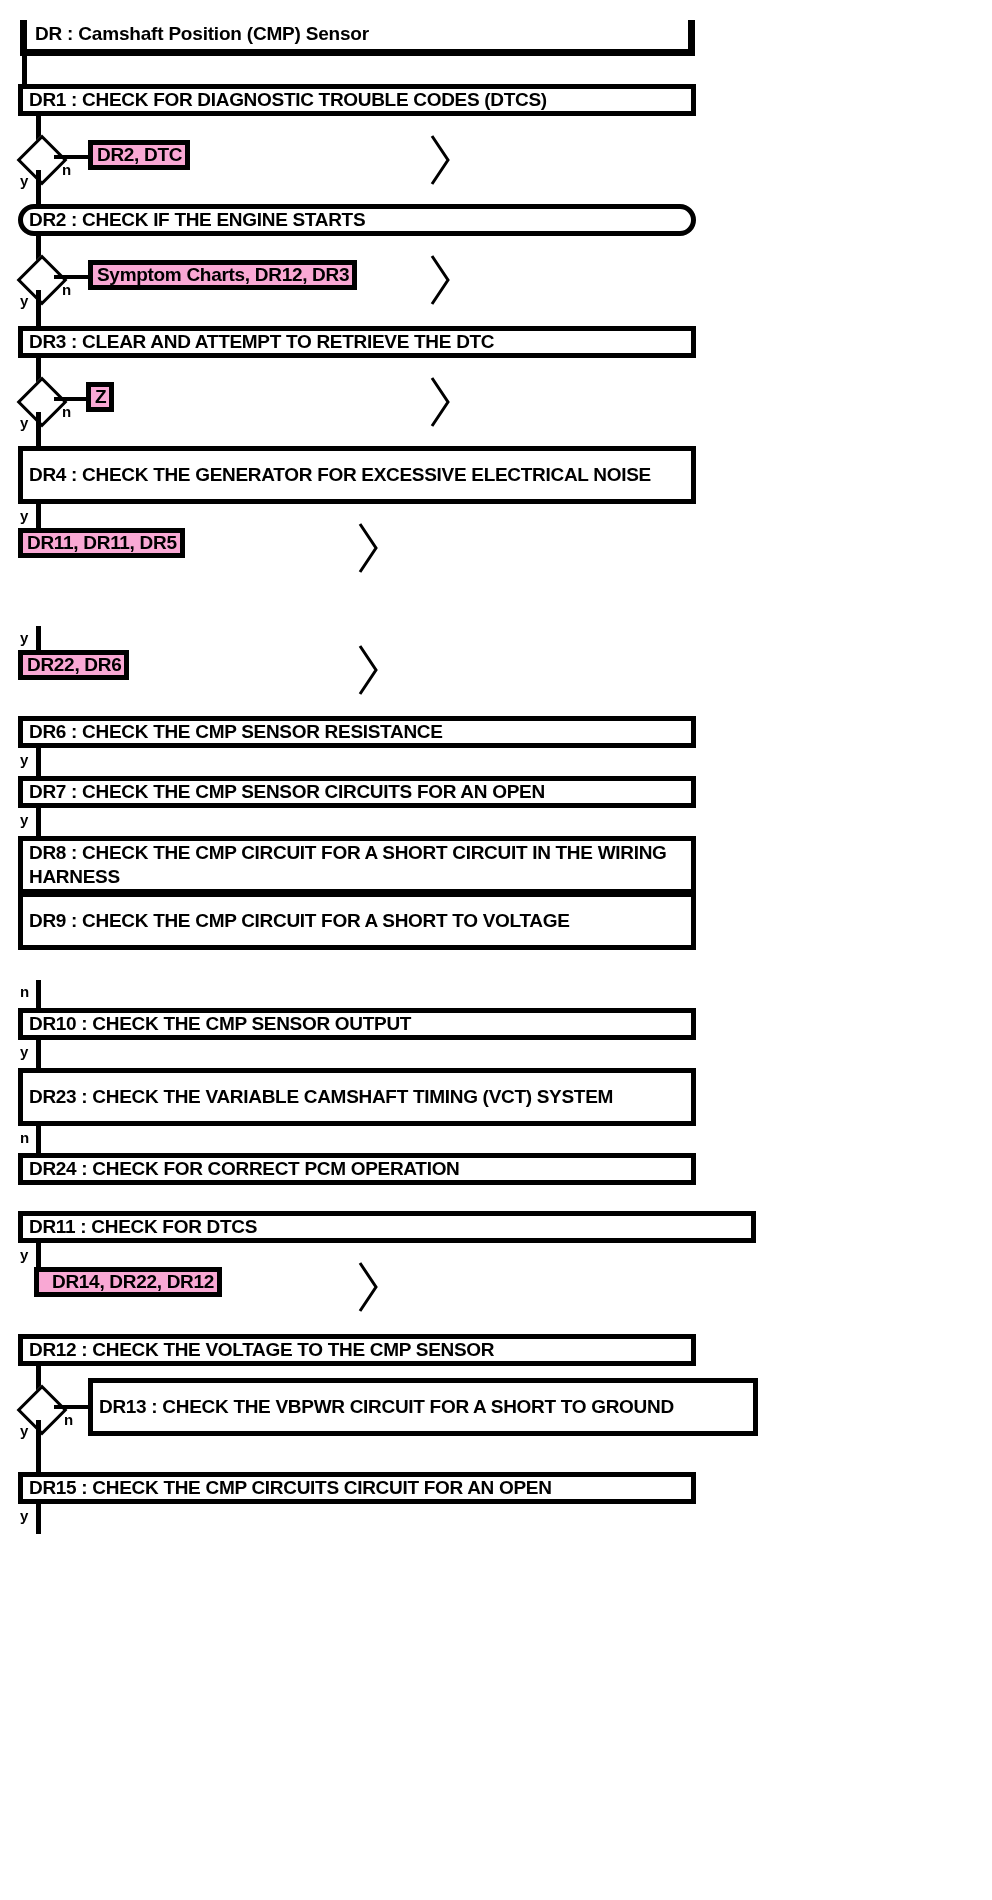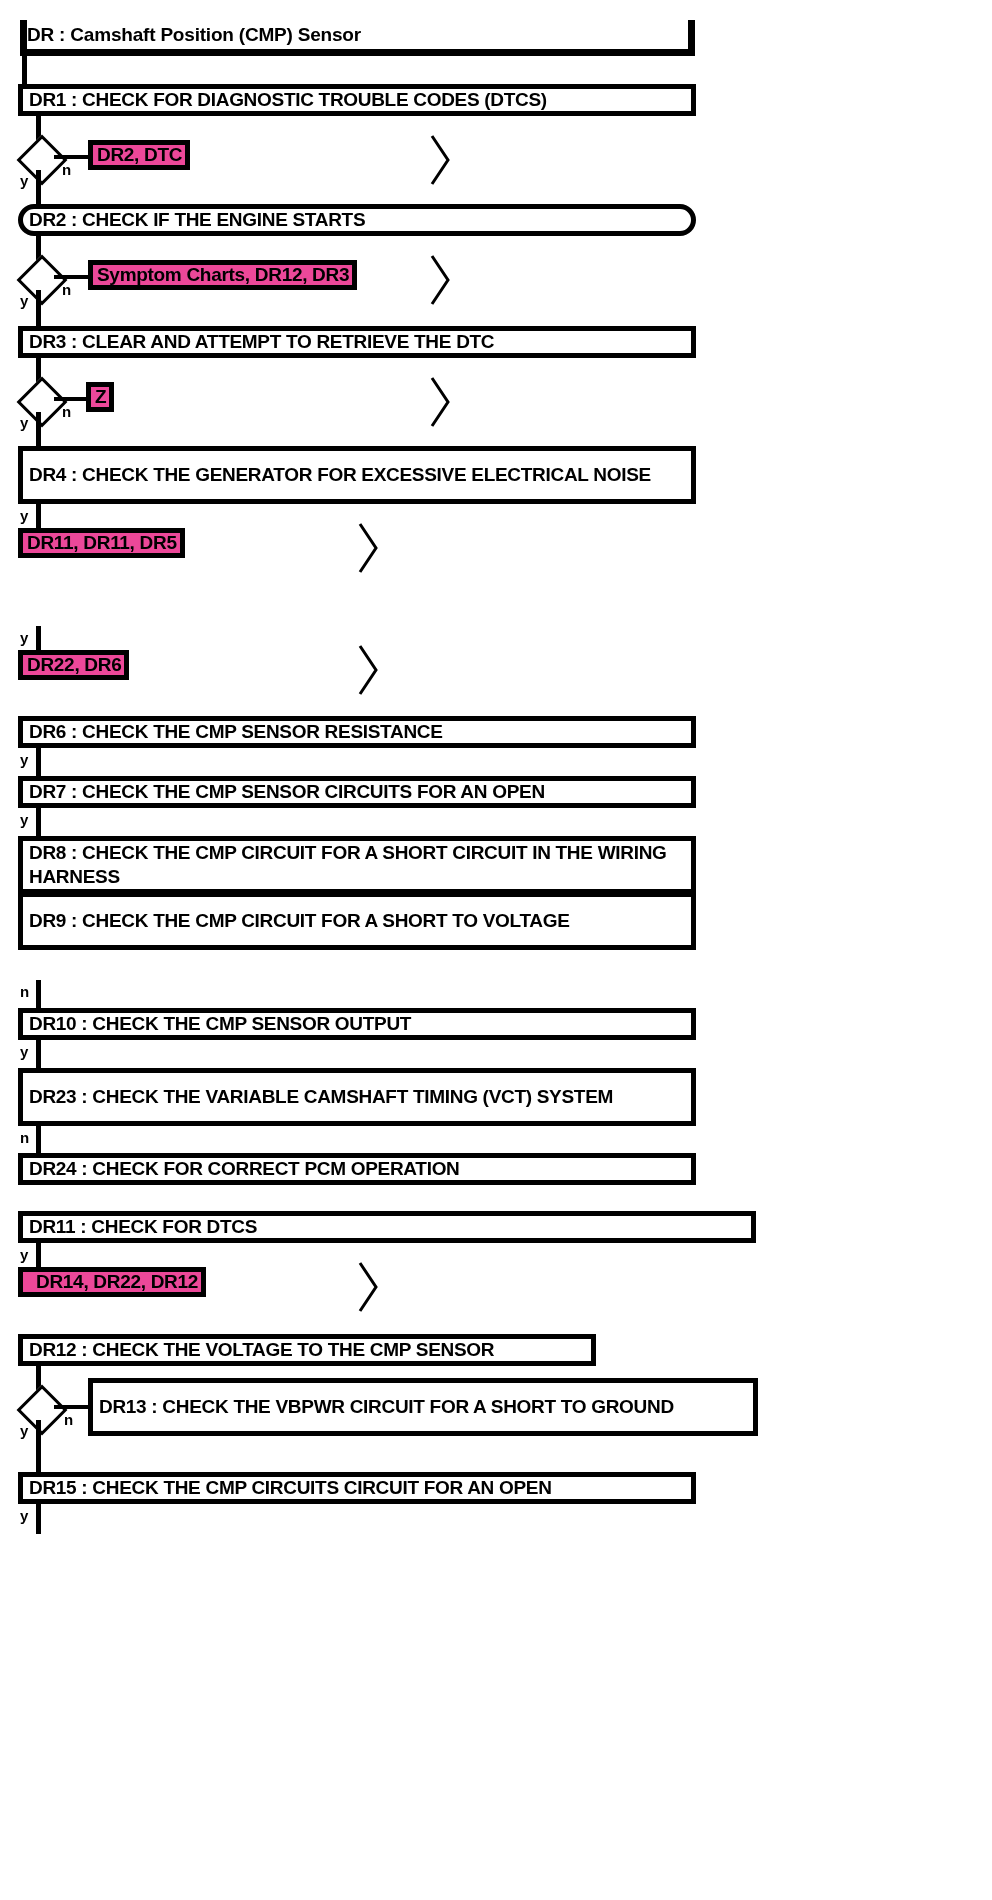--- a/index.html
+++ b/index.html
@@ -22,27 +22,27 @@
   
   .node {
     position: absolute;
     box-sizing: border-box;
   }
 
   
   .title-box {
     border-left: 7px solid #000;
     border-bottom: 7px solid #000;
-    padding: 3px 0 3px 0;
+    padding: 3px 0 3px 8px;
     font-size: 19px;
     font-weight: bold;
     letter-spacing: -0.2px;
     line-height: 1.18;
     display: flex;
-    align-items: flex-end;
+    align-items: center;
   }
   .title-tick {
     position: absolute;
     right: 0;
     top: 0;
     bottom: 0;
     width: 7px;
     background: #000;
   }
 
@@ -60,21 +60,21 @@
   }
 
   
   .ref-box {
     border: 5px solid #000;
     padding: 1px 3px 2px 4px;
     font-size: 19px;
     font-weight: bold;
     letter-spacing: -0.3px;
     line-height: 1.15;
-    background: #ec4899;
+    background: #f9a8d4;
     display: flex;
     align-items: center;
     white-space: nowrap;
   }
 
   
   .vline {
     position: absolute;
     width: 5px;
     background: #000;
@@ -243,30 +243,30 @@
 
   <div class="node step-box" style="left:18px; top:1153px; width:678px; height:32px;">
     <span>DR24 : CHECK FOR CORRECT PCM OPERATION</span>
   </div>
 
   <div class="node step-box" style="left:18px; top:1211px; width:738px; height:32px;">
     <span>DR11 : CHECK FOR DTCS</span>
   </div>
   <div class="branch-label" style="left:20px; top:1247px;">y</div>
   <div class="vline" style="left:36px; top:1243px; height:24px;"></div>
-  <div class="node ref-box" style="left:18px; top:1267px; height:30px;padding-left:13px;">
+  <div class="node ref-box" style="left:34px; top:1267px; height:30px;padding-left:13px;">
     <span>DR14, DR22, DR12</span>
   </div>
   <div class="chevron" style="left:356px; top:1259px;">
     <svg width="26" height="56" viewBox="0 0 26 56">
         <path d="M4 4 L20 28 L4 52" stroke="#000" stroke-width="3" fill="none"></path>
       </svg>
   </div>
 
-  <div class="node step-box" style="left:18px; top:1334px; width:578px; height:32px;">
+  <div class="node step-box" style="left:18px; top:1334px; width:678px; height:32px;">
     <span>DR12 : CHECK THE VOLTAGE TO THE CMP SENSOR</span>
   </div>
 
   <div class="vline" style="left:36px; top:1366px; height:28px;"></div>
   <div class="diamond" style="left:24px; top:1392px;"></div>
   <div class="hline" style="left:54px; top:1405px; width:36px;"></div>
   <div class="node step-box" style="left:88px; top:1378px; width:670px; height:58px;">
     <span>DR13 : CHECK THE VBPWR CIRCUIT FOR A SHORT TO GROUND</span>
   </div>
   <div class="branch-label" style="left:64px; top:1412px;">n</div>

